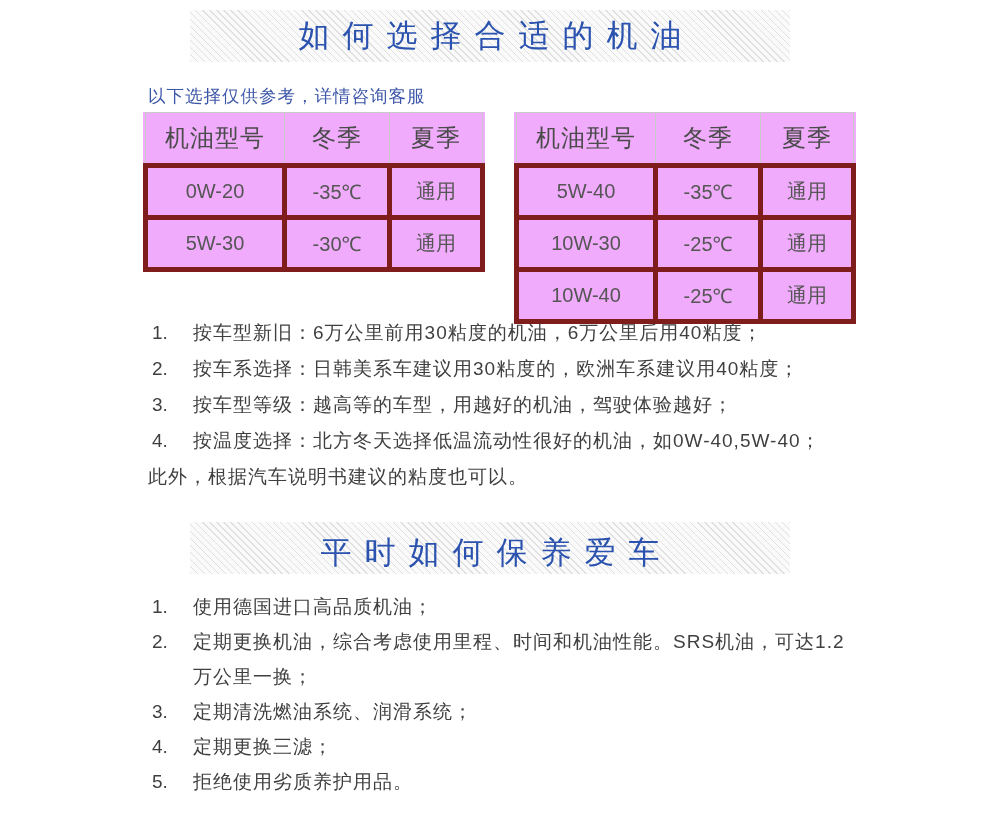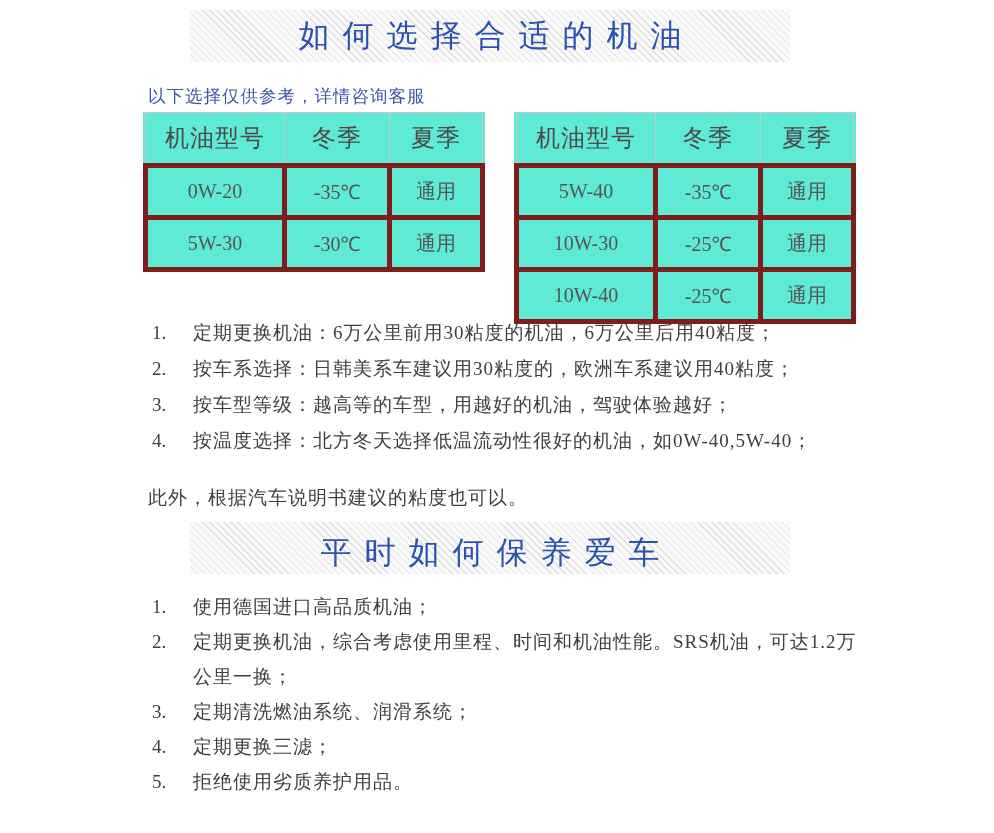--- a/index.html
+++ b/index.html
@@ -1,39 +1,39 @@
 <!DOCTYPE html>
 <html><head>
 <meta charset="utf-8">
 <style>
   html,body{margin:0;padding:0;background:#ffffff;}
   .page{
     position:relative;width:994px;height:833px;background:#ffffff;overflow:hidden;
-    font-family:Liberation Serif, serif;
+    font-family:Liberation Sans, sans-serif;
     border-radius:17px;
   }
   .banner{
     position:absolute;left:190px;width:600px;height:52px;
     background:#fafafa;
     background-image:repeating-linear-gradient(45deg,#e0e0e0 0 1px,rgba(250,250,250,0) 1px 5px);
     display:flex;align-items:center;justify-content:center;
   }
   .banner-1{top:10px;}
   .banner-2{top:522px;align-items:flex-end;}
   .banner-title{
     margin:0;font-size:31px;font-weight:500;color:#2a52ae;
     letter-spacing:13px;padding-left:13px;white-space:nowrap;
   }
   .subtitle{
     position:absolute;left:148px;top:84px;font-size:17.5px;color:#3c56a8;
     letter-spacing:1px;white-space:nowrap;
   }
   table.oil-table{
     position:absolute;top:112px;border-collapse:collapse;table-layout:fixed;
-    background:#5eead4;
+    background:#f0abfc;
   }
   .table-left{left:143px;}
   .table-right{left:514px;}
   .oil-table col.c1{width:139px;}
   .oil-table col.c2{width:105px;}
   .oil-table col.c3{width:93px;}
   .oil-table th{
     height:50px;border:1px solid #c9c9c9;text-align:center;vertical-align:middle;
     font-size:24px;font-weight:400;color:#4b4b4b;letter-spacing:1px;padding:0;
   }
@@ -44,21 +44,21 @@
   .tips{
     position:absolute;left:152px;width:711px;color:#3f3f3f;font-size:19px;
   }
   .tips-oil{top:315px;}
   .tips-oil .tip{line-height:36px;}
   .tips-care{top:589px;}
   .tips-care .tip{line-height:35px;}
   .tip{display:flex;align-items:flex-start;}
   .tip .num{flex:none;width:41px;}
   .tip .txt{flex:1;letter-spacing:1px;}
-  .tip-note{margin-left:-4px;letter-spacing:1px;margin-top:21px;}
+  .tip-note{margin-left:-4px;letter-spacing:1px;}
 </style>
 </head>
 <body>
 
 <div class="page">
 
   <div class="banner banner-1">
     <h1 class="banner-title">如何选择合适的机油</h1>
   </div>
 
@@ -119,21 +119,21 @@
         <td>10W-40</td>
         <td>-25℃</td>
         <td>通用</td>
       </tr>
     </tbody>
   </table>
 
   <div class="tips tips-oil">
     <div class="tip">
       <span class="num">1.</span>
-      <span class="txt">定期更换机油：6万公里前用30粘度的机油，6万公里后用40粘度；</span>
+      <span class="txt">按车型新旧：6万公里前用30粘度的机油，6万公里后用40粘度；</span>
     </div>
     <div class="tip">
       <span class="num">2.</span>
       <span class="txt">按车系选择：日韩美系车建议用30粘度的，欧洲车系建议用40粘度；</span>
     </div>
     <div class="tip">
       <span class="num">3.</span>
       <span class="txt">按车型等级：越高等的车型，用越好的机油，驾驶体验越好；</span>
     </div>
     <div class="tip">

